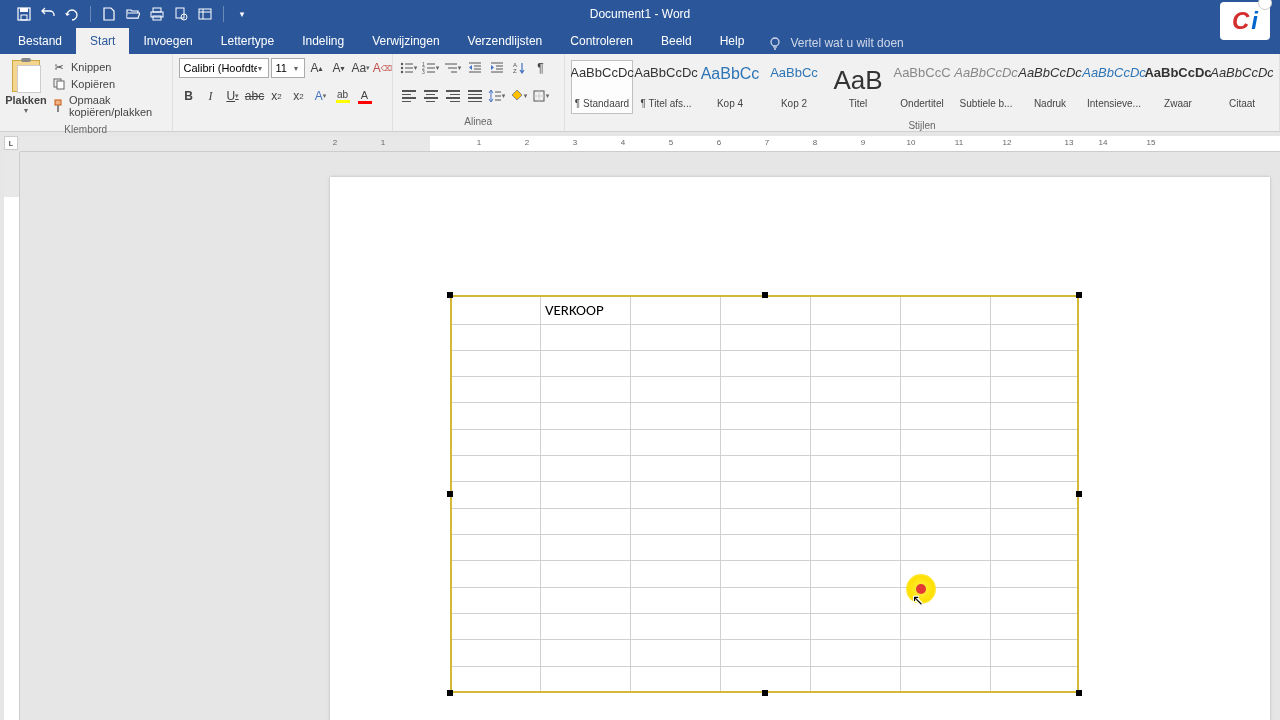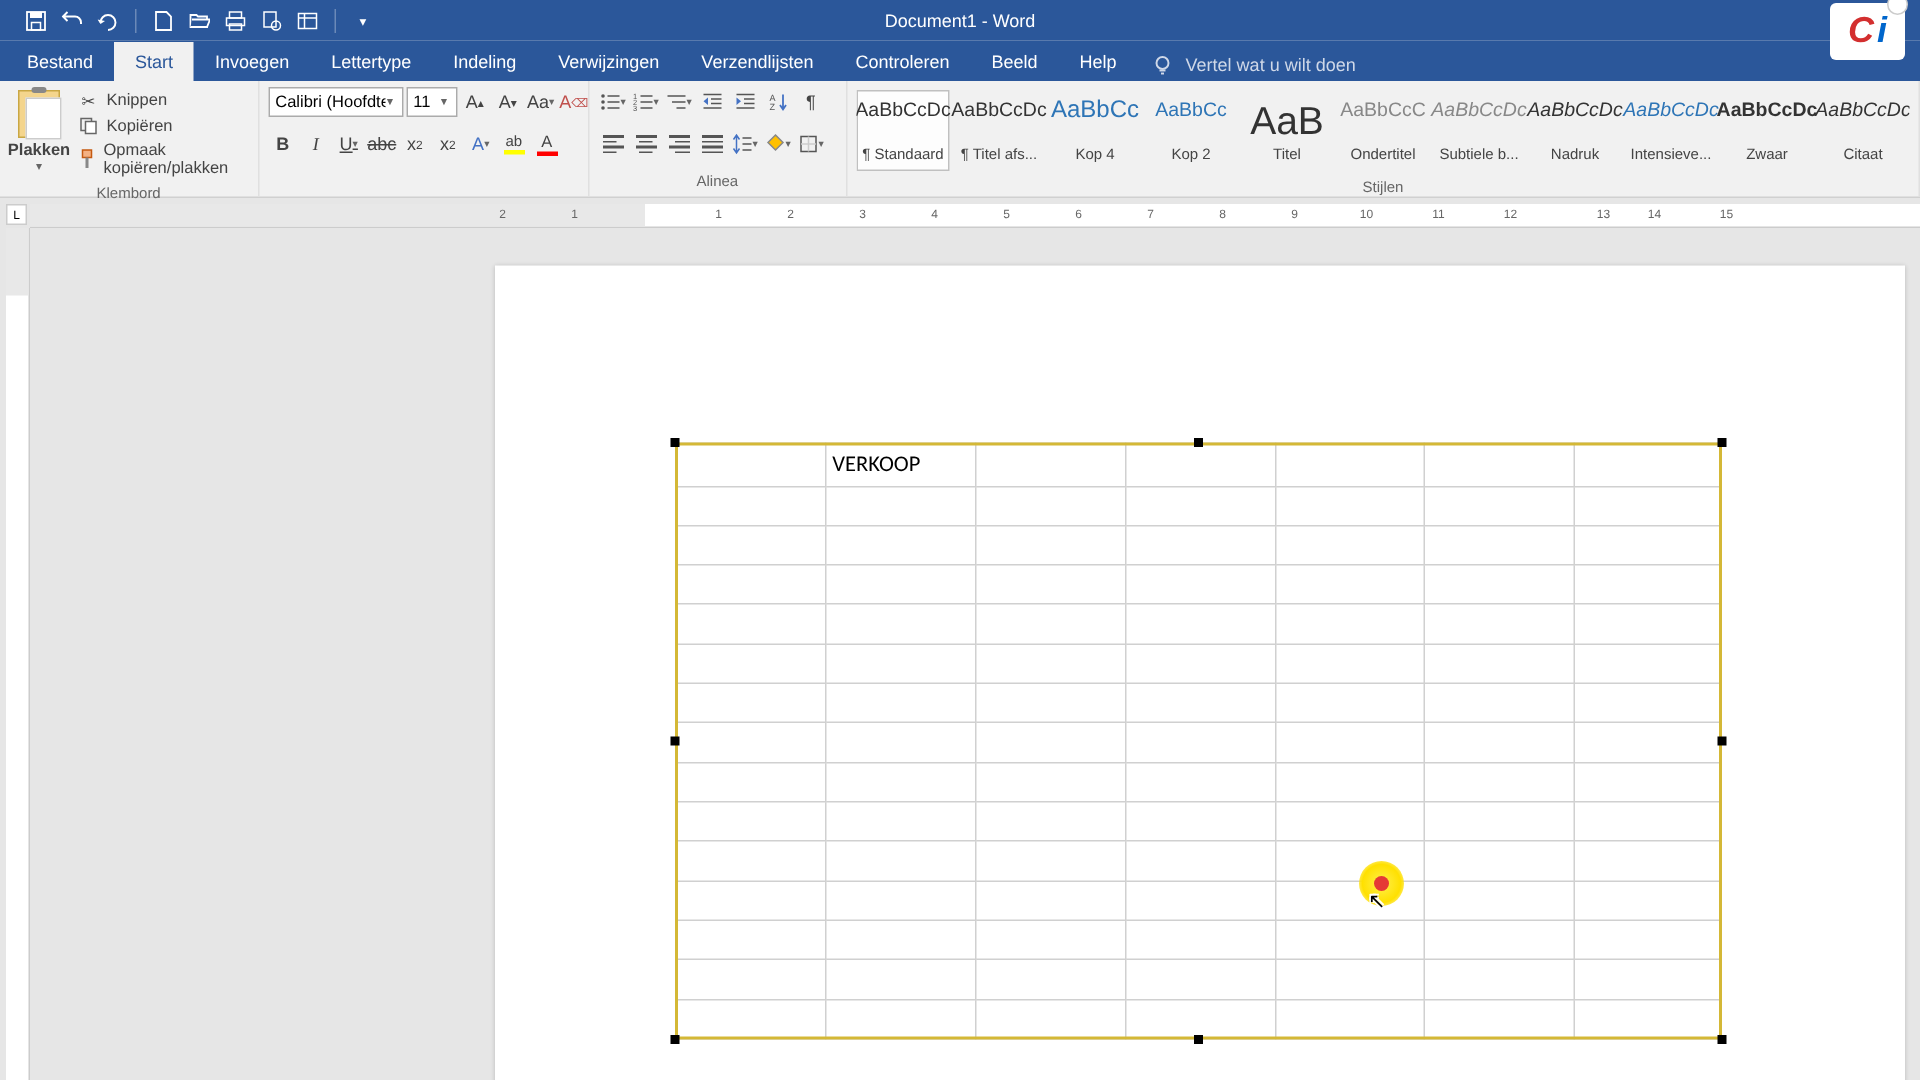--- a/index.html
+++ b/index.html
@@ -80,21 +80,21 @@
 .h-ruler-inactive { background: #e8e8e8; }
 .h-ruler-tick { position: absolute; font-size: 8px; color: #666; transform: translateX(-50%); top: 2px; }
 .v-ruler { position: absolute; left: 4px; top: 152px; width: 16px; bottom: 0; background: #fff; border-right: 1px solid #ccc; }
 
 
 .doc-area { position: absolute; left: 20px; top: 152px; right: 0; bottom: 0; background: #7f7f7f; overflow: hidden; }
 .doc-bg { position: absolute; left: 0; top: 0; right: 0; bottom: 0; background: #e6e6e6; }
 .page { position: absolute; left: 310px; top: 25px; width: 940px; height: 1200px; background: #fff; box-shadow: 0 0 3px rgba(0,0,0,0.2); }
 
 
-.ole-object { position: absolute; left: 432px; top: 143px; width: 698px; height: 398px; border-radius: 30px; }
+.ole-object { position: absolute; left: 432px; top: 143px; width: 629px; height: 398px; border-radius: 30px; }
 .ole-border { position: absolute; inset: 0; border: 2px solid #d4b836; pointer-events: none; }
 .ole-handle { position: absolute; width: 6px; height: 6px; background: #000; }
 .ole-h-tl { left: -3px; top: -3px; }
 .ole-h-tr { right: -3px; top: -3px; }
 .ole-h-bl { left: -3px; bottom: -3px; }
 .ole-h-br { right: -3px; bottom: -3px; }
 .ole-h-tm { left: 50%; top: -3px; transform: translateX(-50%); }
 .ole-h-bm { left: 50%; bottom: -3px; transform: translateX(-50%); }
 .ole-h-ml { left: -3px; top: 50%; transform: translateY(-50%); }
 .ole-h-mr { right: -3px; top: 50%; transform: translateY(-50%); }

